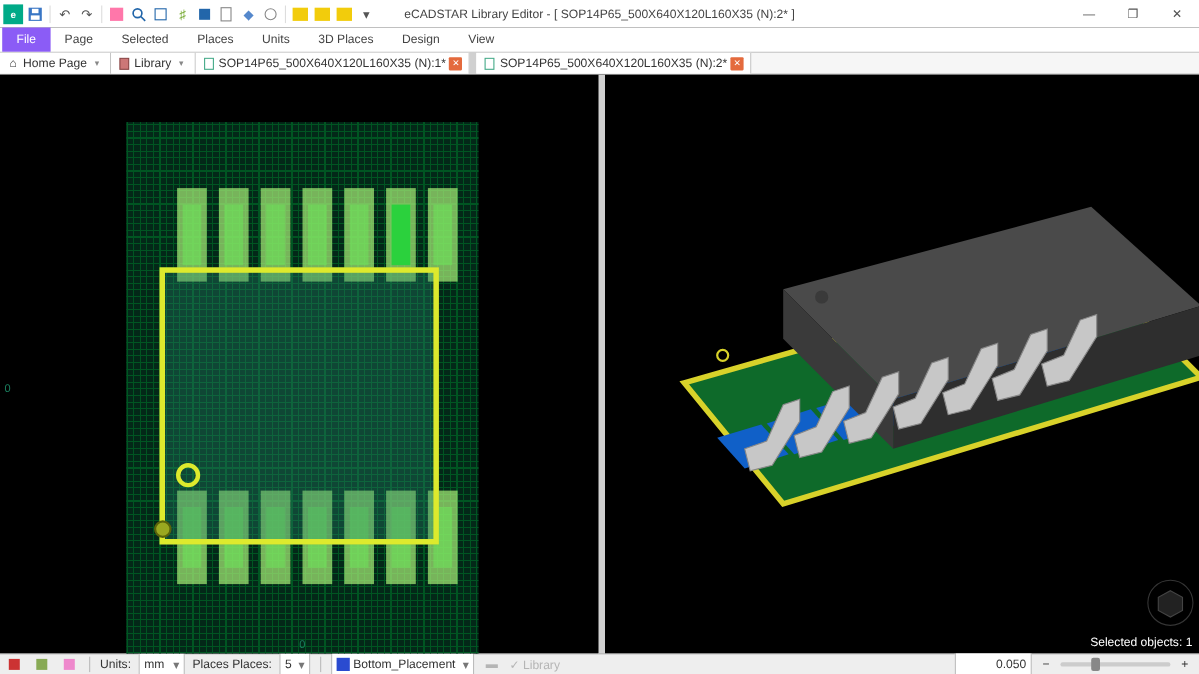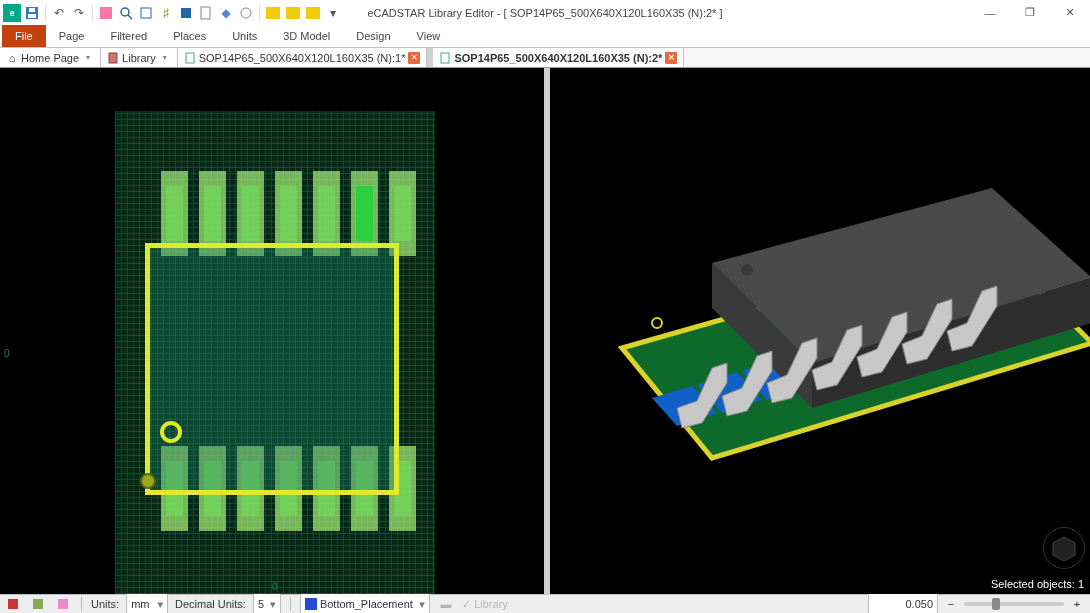--- a/index.html
+++ b/index.html
@@ -12,21 +12,21 @@
 .qat .sep { width: 1px; height: 16px; background: #ddd; margin: 0 2px; }
 
 
 .titlebar { position: absolute; top: 0; left: 0; right: 0; height: 25px; display: flex; align-items: center; justify-content: center; pointer-events: none; color: #444; font-size: 11px; }
 .winctrl { position: absolute; top: 0; right: 0; height: 25px; display: flex; }
 .winctrl div { width: 40px; height: 25px; display: flex; align-items: center; justify-content: center; color: #555; cursor: pointer; }
 
 
 .ribbon { height: 23px; background: #fff; border-bottom: 1px solid #c5c5c5; display: flex; align-items: stretch; padding-left: 2px; }
 .ribbon .tab { padding: 0 13px; display: flex; align-items: center; color: #444; cursor: pointer; font-size: 11px; }
-.ribbon .tab.file { background: #c2410c; color: #fff; }
+.ribbon .tab.file { background: #8b5cf6; color: #fff; }
 
 
 .doctabs { height: 20px; background: #f6f6f6; border-bottom: 1px solid #9a9a9a; display: flex; align-items: stretch; }
 .doctab { display: flex; align-items: center; gap: 3px; padding: 0 6px; border-right: 1px solid #c5c5c5; cursor: pointer; font-size: 11px; color: #333; background: #fff; }
 .doctab .ico { width: 12px; height: 12px; display: inline-flex; align-items: center; justify-content: center; }
 .doctab .x { width: 12px; height: 12px; background: #e46a3d; display: inline-flex; align-items: center; justify-content: center; color: #fff; font-size: 8px; border-radius: 1px; }
 .splitter-top { width: 6px; background: #d0d0d0; }
 
 
 .workspace { height: 526px; display: flex; background: #000; }
@@ -130,24 +130,24 @@
   </div>
 <div class="winctrl">
   <div>—</div>
   <div>❐</div>
   <div>✕</div>
 </div>
 
 <div class="ribbon">
   <div class="tab file">File</div>
   <div class="tab">Page</div>
-  <div class="tab">Filtered</div>
+  <div class="tab">Selected</div>
   <div class="tab">Places</div>
   <div class="tab">Units</div>
-  <div class="tab">3D Model</div>
+  <div class="tab">3D Places</div>
   <div class="tab">Design</div>
   <div class="tab">View</div>
 </div>
 
 <div class="doctabs">
   <div class="doctab">
     <span class="ico">⌂</span>
     <span>Home Page</span>
     <span class="ico" style="font-size:8px;color:#888;">▾</span>
   </div>
@@ -163,21 +163,21 @@
   <div class="doctab">
     <span class="ico">
         <svg width="10" height="12">
           <rect x="1" y="1" width="8" height="10" fill="#fff" stroke="#4a8"></rect>
         </svg>
       </span>
     <span>SOP14P65_500X640X120L160X35 (N):1*</span>
     <span class="x">✕</span>
   </div>
   <div class="splitter-top"></div>
-  <div class="doctab" style="font-weight:bold;">
+  <div class="doctab" style="font-weight:normal;">
     <span class="ico">
         <svg width="10" height="12">
           <rect x="1" y="1" width="8" height="10" fill="#fff" stroke="#4a8"></rect>
         </svg>
       </span>
     <span>SOP14P65_500X640X120L160X35 (N):2*</span>
     <span class="x">✕</span>
   </div>
 </div>
 
@@ -299,21 +299,21 @@
       <svg width="12" height="12">
         <rect x="1" y="1" width="10" height="10" fill="#e8c"></rect>
       </svg>
     </span>
   <span class="sb-sep"></span>
   <label>Units:</label>
   <span class="field">
       <span>mm</span>
       <span style="margin-left:8px;color:#777;">▾</span>
     </span>
-  <label>Decimal Units:</label>
+  <label>Places Places:</label>
   <span class="field" style="min-width:28px;">
       <span>5</span>
       <span style="margin-left:6px;color:#777;">▾</span>
     </span>
   <span class="sb-sep"></span>
   <span class="field" style="min-width:130px;">
       <span class="layer-swatch"></span>
       <span>Bottom_Placement</span>
       <span style="margin-left:auto;color:#777;">▾</span>
     </span>

